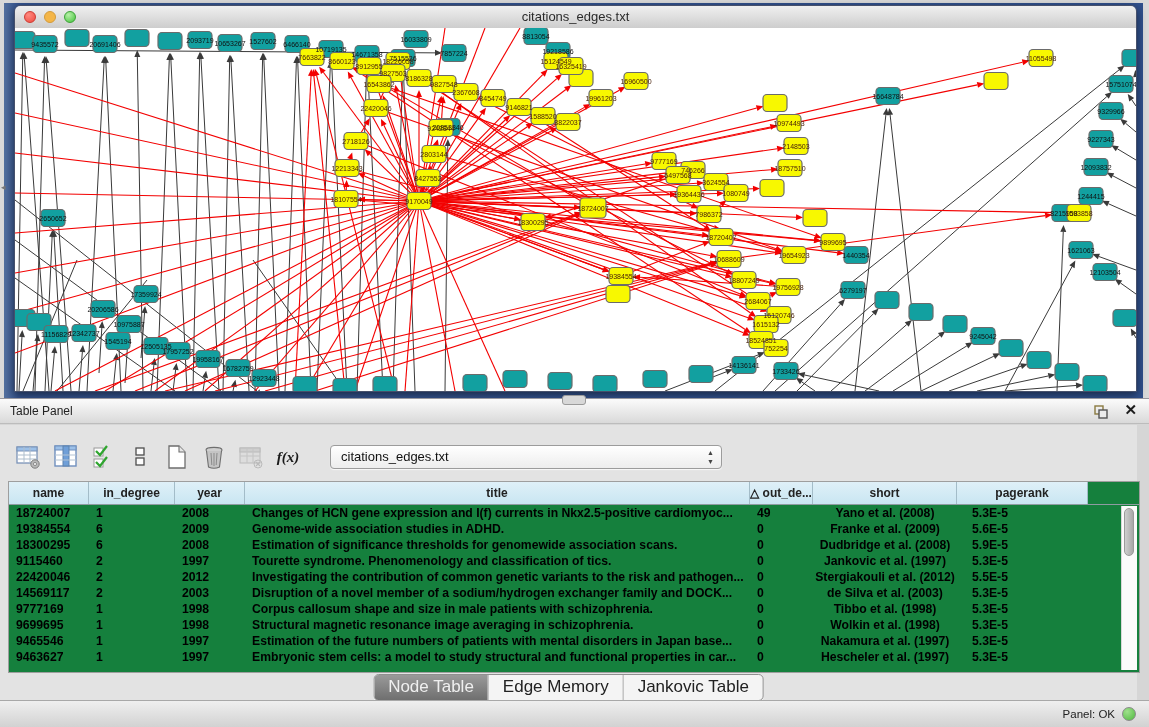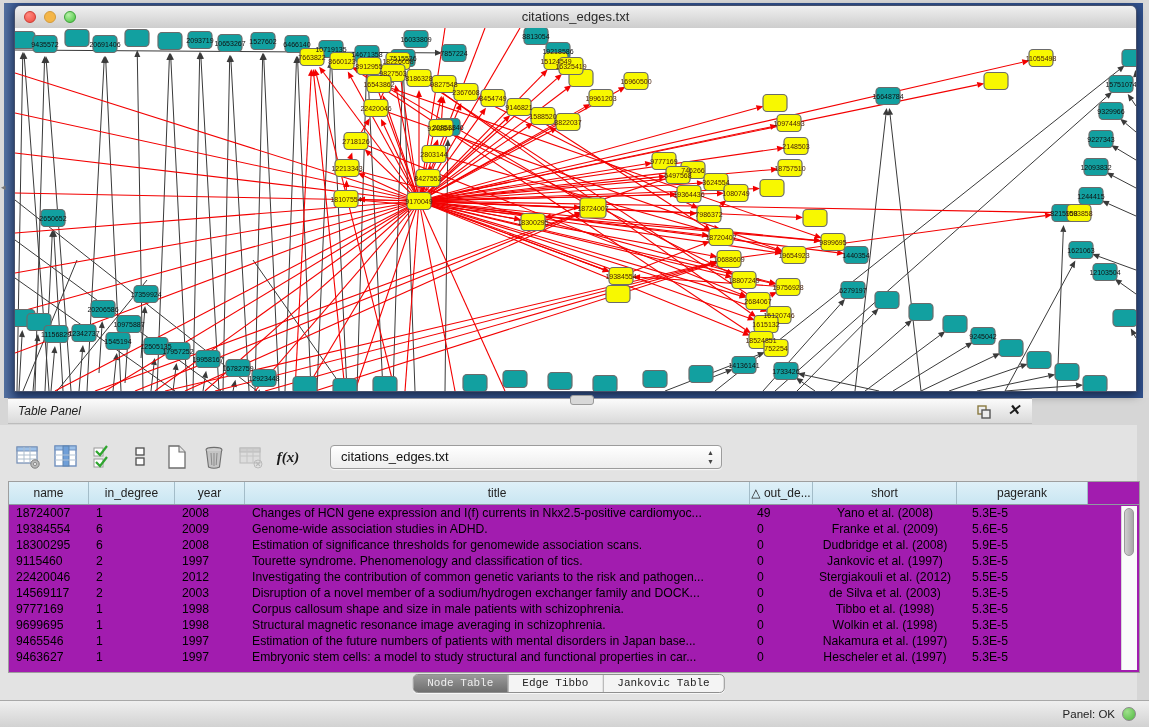--- a/index.html
+++ b/index.html
@@ -9,44 +9,44 @@
   .side-arrow{position:absolute;left:1px;top:182px;font-size:9px;color:#777;}
   .net-window{position:absolute;left:14px;top:5px;width:1121px;height:385px;border:1px solid #46506b;border-radius:6px 6px 0 0;box-shadow:0 3px 10px rgba(0,0,0,.5);}
   .titlebar{height:22px;background:linear-gradient(#f0f0f0,#cdcdcd);border-bottom:1px solid #8d8d8d;border-radius:5px 5px 0 0;position:relative;}
   .tl{position:absolute;top:5px;width:12px;height:12px;border-radius:50%;box-sizing:border-box;}
   .tl-close{left:9px;background:radial-gradient(circle at 35% 30%,#ff8a80,#ee4b40);border:1px solid #ce3b32;}
   .tl-min{left:29px;background:radial-gradient(circle at 35% 30%,#ffe2a0,#f4b648;);border:1px solid #d39b3c;background-color:#f4b648;}
   .tl-zoom{left:49px;background:radial-gradient(circle at 35% 30%,#b7f0a8,#45c33c);border:1px solid #3da337;}
   .title-text{position:absolute;left:0;right:0;top:3px;text-align:center;font-size:13px;color:#2b2b2b;}
   .canvas{position:absolute;top:22px;left:0;right:0;bottom:0;background:#fff;overflow:hidden;}
   .canvas svg{display:block;}
-  .tp-header{position:absolute;top:398px;left:8px;width:1024px;height:26px;background:linear-gradient(#fbfbfb,#d9d9d9);border-top:1px solid #97979f;border-bottom:1px solid #bcbcbc;box-sizing:border-box;font-style:italic;}
+  .tp-header{position:absolute;top:398px;left:0;width:1149px;height:26px;background:linear-gradient(#fbfbfb,#d9d9d9);border-top:1px solid #97979f;border-bottom:1px solid #bcbcbc;box-sizing:border-box;}
   .grip{position:absolute;left:562px;top:-4px;width:22px;height:8px;background:#d8d8d8;border:1px solid #9a9a9a;border-radius:3px;}
   .tp-title{position:absolute;left:10px;top:5px;font-size:12px;color:#222;}
   .float-btn{position:absolute;right:40px;top:5px;width:16px;height:16px;cursor:default;}
   .close-btn{position:absolute;right:12px;top:2px;font-size:15px;font-weight:900;color:#1c1c1c;cursor:default;}
   .panel-body{position:absolute;top:425px;left:0;width:1137px;height:275px;background:#e3e3e3;}
   .toolbar{position:absolute;top:18px;left:16px;height:28px;display:flex;align-items:center;gap:11px;}
   .tool{width:26px;height:26px;display:flex;align-items:center;justify-content:center;}
   .fx{font-family:"Liberation Serif",serif;font-style:italic;font-weight:bold;font-size:15px;color:#1a1a1a;}
   .combo{position:relative;margin-left:18px;width:392px;height:24px;background:linear-gradient(#ffffff,#ededed);border:1px solid #9c9c9c;border-radius:4px;box-sizing:border-box;font-size:13px;color:#111;line-height:22px;padding-left:10px;box-shadow:0 1px 1px rgba(255,255,255,.8);}
   .combo-arrows{position:absolute;right:7px;top:2px;font-size:7px;line-height:9px;color:#444;text-align:center;}
-  .table-wrap{position:absolute;left:8px;top:56px;width:1132px;height:192px;background:#a21caf;border:1px solid #9e9e9e;box-sizing:border-box;overflow:hidden;}
+  .table-wrap{position:absolute;left:8px;top:56px;width:1132px;height:192px;background:#15803d;border:1px solid #9e9e9e;box-sizing:border-box;overflow:hidden;font-weight:bold;}
   .thead{height:22px;border-bottom:1px solid #8f9ba1;white-space:nowrap;}
   .th{display:inline-block;height:22px;line-height:22px;text-align:center;font-size:12px;color:#222;background:linear-gradient(#dff0f8,#c9e6f2);border-right:1px solid #a3bcc8;box-sizing:border-box;vertical-align:top;overflow:hidden;}
   .tbody{white-space:nowrap;}
   .tr{height:16px;line-height:16px;}
   .td{display:inline-block;height:16px;font-size:12.2px;color:#000;box-sizing:border-box;vertical-align:top;overflow:hidden;white-space:nowrap;}
   .td.c0,.td.c1,.td.c2,.td.c3,.td.c4{padding-left:7px;text-align:left;}
   .td.c5{text-align:center;}
   .td.c6{padding-left:15px;text-align:left;}
   .vscroll{position:absolute;right:2px;top:24px;width:15px;height:164px;background:#fbfbfb;border-left:1px solid #d8d8d8;}
   .vthumb{position:absolute;left:2px;top:2px;width:10px;height:48px;border-radius:6px;background:linear-gradient(90deg,#cfcfcf,#a8a8a8);border:1px solid #9a9a9a;box-sizing:border-box;}
   .tabs{position:absolute;left:50%;transform:translateX(-50%);top:249px;display:inline-flex;border:1px solid #8f8f8f;border-radius:5px;overflow:hidden;background:#f4f4f4;box-shadow:0 1px 0 rgba(255,255,255,.7);}
-  .tab{padding:2px 14px 3px;font-size:11px;color:#222;border-right:1px solid #ababab;cursor:default;font-family:Liberation Mono, monospace;}
+  .tab{padding:2px 14px 3px;font-size:17px;color:#222;border-right:1px solid #ababab;cursor:default;}
   .tab:last-child{border-right:none;}
   .tab.sel{background:linear-gradient(#9a9a9a,#6f6f6f);color:#efefef;}
   .statusbar{position:absolute;bottom:0;left:0;width:1149px;height:27px;background:linear-gradient(#efefef,#d2d2d2);border-top:1px solid #a8a8a8;box-sizing:border-box;}
   .mem-label{position:absolute;right:34px;top:7px;font-size:11.5px;color:#222;}
   .mem-dot{position:absolute;right:13px;top:6px;width:14px;height:14px;border-radius:50%;background:radial-gradient(circle at 35% 30%,#9fe08c,#4fba3f);border:1px solid #8a8a8a;box-sizing:border-box;}
 </style>
 </head>
 <body>
 
 <div class="graph-region">
@@ -743,21 +743,21 @@
         <div class="tr"><div class="td c0" style="width: 80px;">9465546</div><div class="td c1" style="width: 86px;">1</div><div class="td c2" style="width: 70px;">1997</div><div class="td c3" style="width: 505px;">Estimation of the future numbers of patients with mental disorders in Japan base...</div><div class="td c4" style="width: 63px;">0</div><div class="td c5" style="width: 144px;">Nakamura et al. (1997)</div><div class="td c6" style="width: 131px;">5.3E-5</div></div>
         <div class="tr"><div class="td c0" style="width: 80px;">9463627</div><div class="td c1" style="width: 86px;">1</div><div class="td c2" style="width: 70px;">1997</div><div class="td c3" style="width: 505px;">Embryonic stem cells: a model to study structural and functional properties in car...</div><div class="td c4" style="width: 63px;">0</div><div class="td c5" style="width: 144px;">Hescheler et al. (1997)</div><div class="td c6" style="width: 131px;">5.3E-5</div></div>
       </div>
     <div class="vscroll">
       <div class="vthumb"></div>
     </div>
   </div>
 
   <div class="tabs" id="tabs">
       <div class="tab sel">Node Table</div>
-      <div class="tab">Edge Tibbo</div>
+      <div class="tab">Edge Memory</div>
       <div class="tab">Jankovic Table</div>
     </div>
 </div>
 
 <div class="statusbar">
   <span class="mem-label">Panel: OK</span>
   <span class="mem-dot"></span>
 </div>
 
 </body></html>

